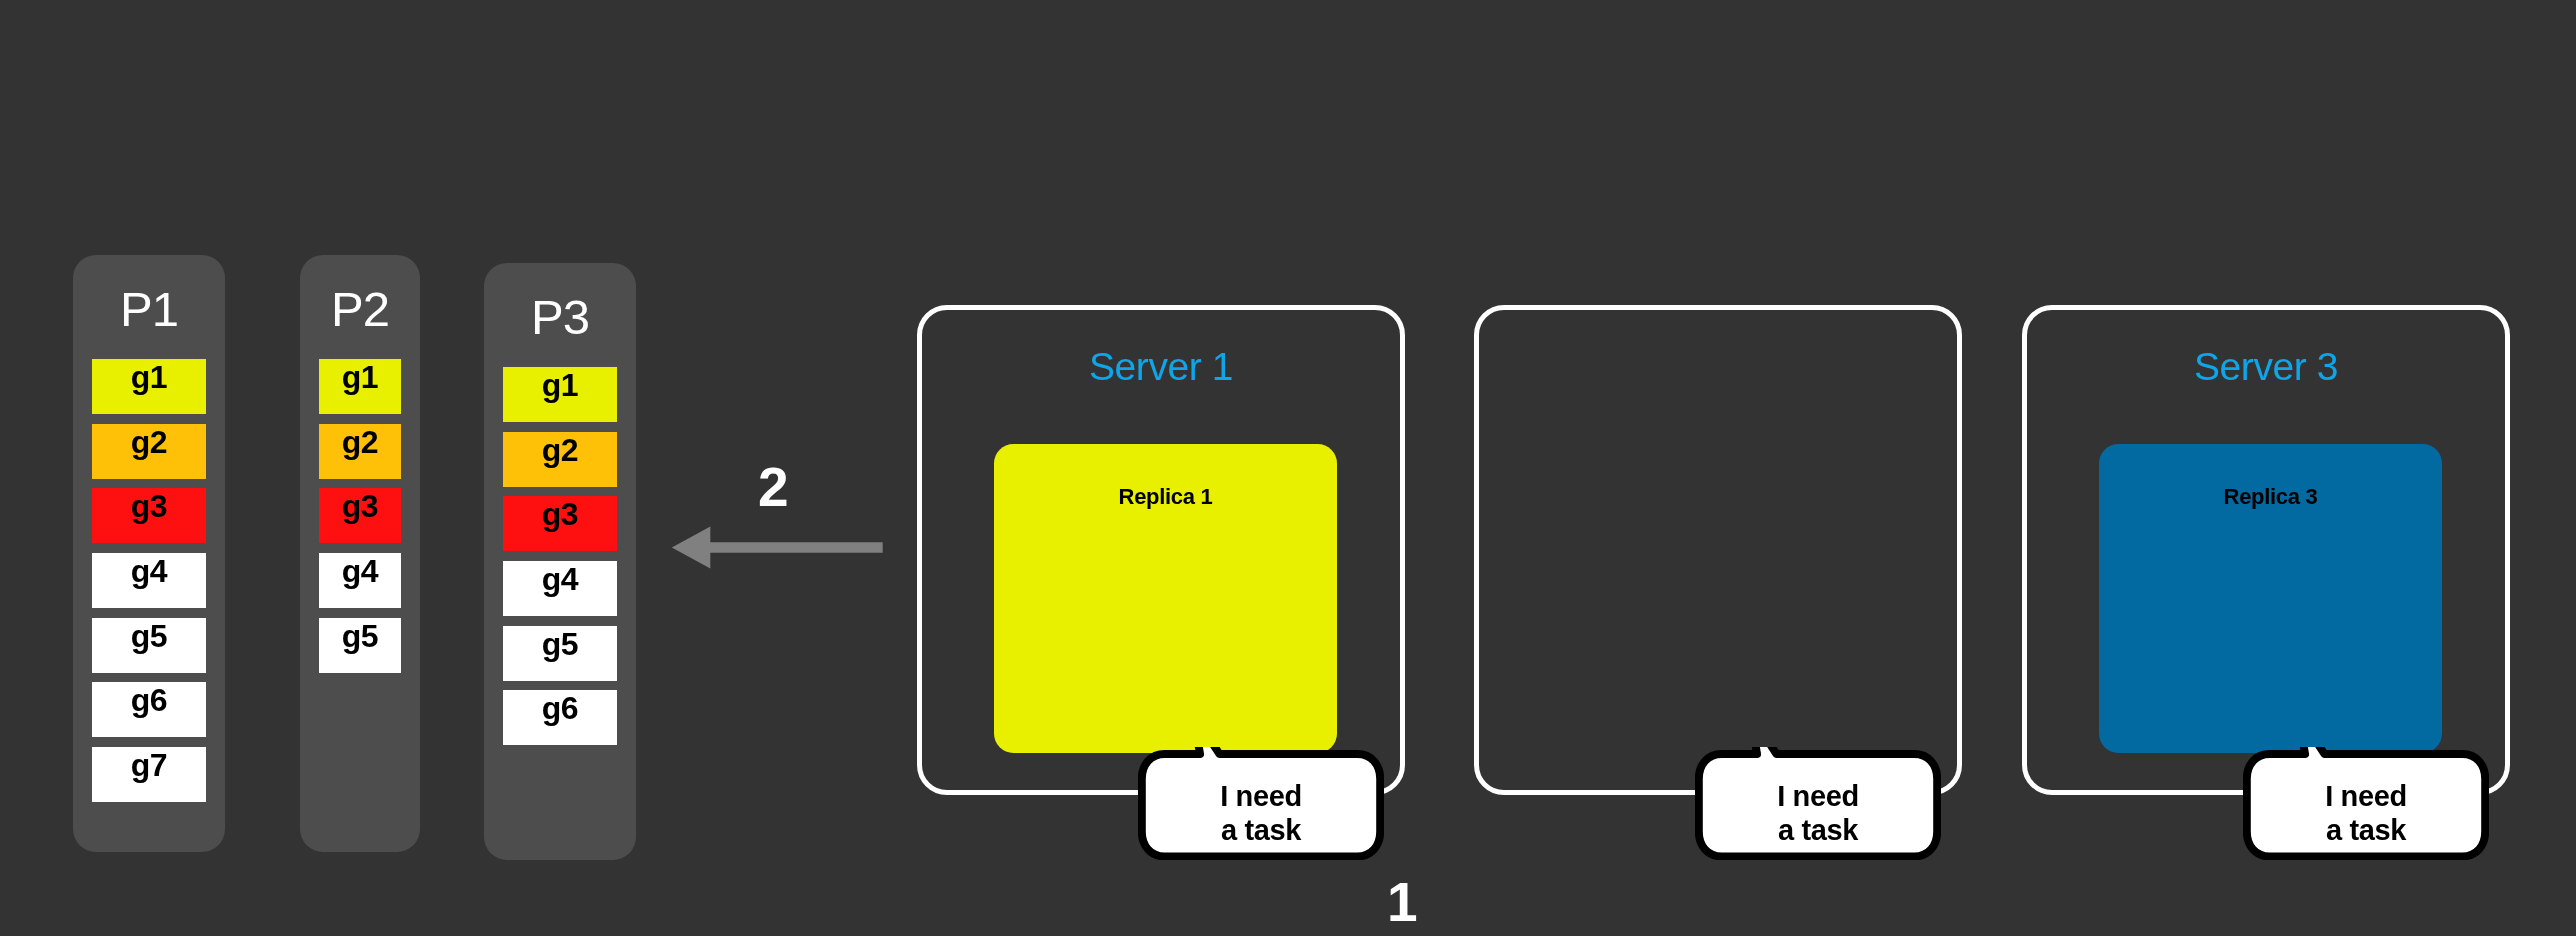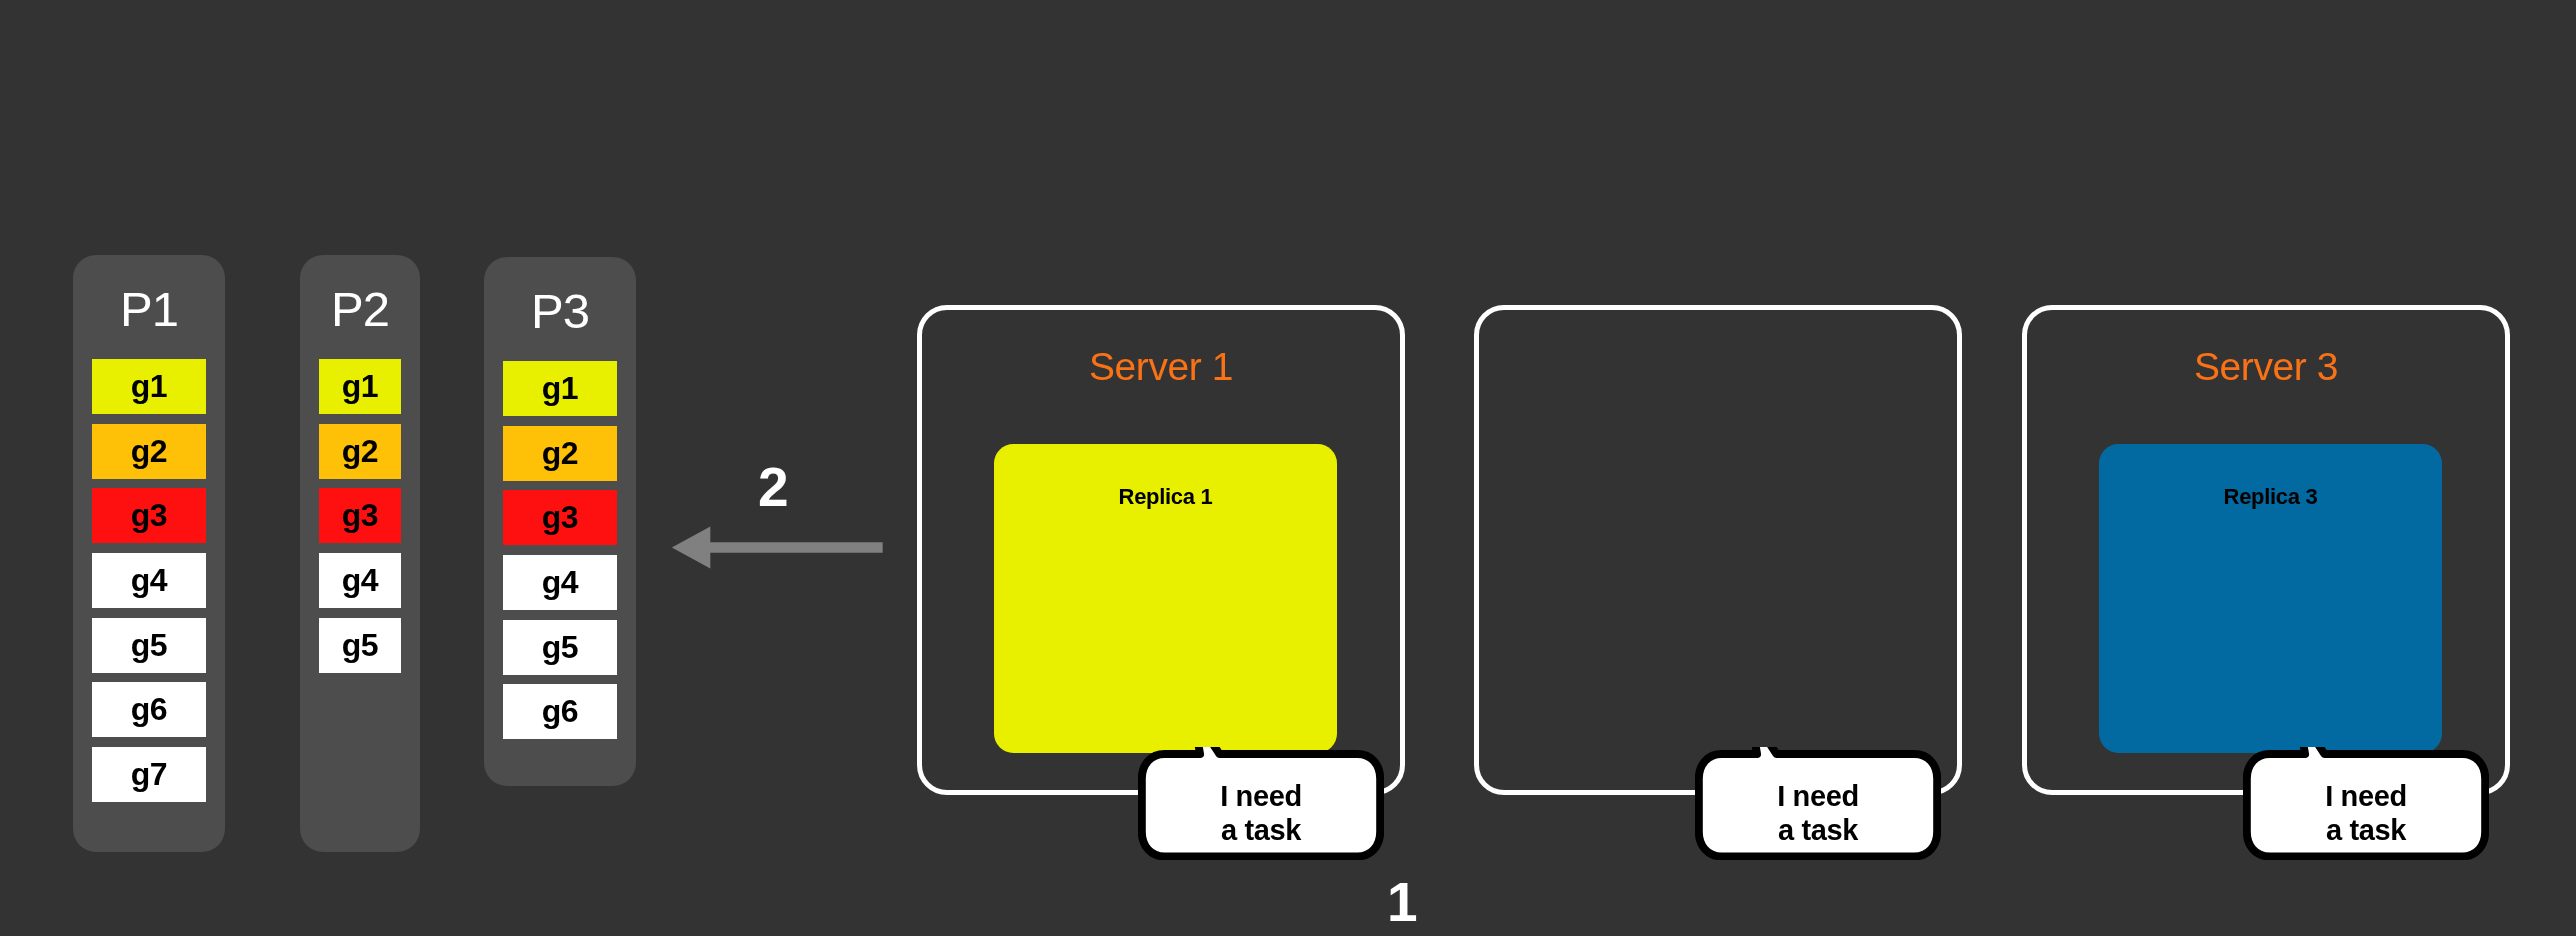--- a/index.html
+++ b/index.html
@@ -39,21 +39,20 @@
   .slots {
     position: absolute;
     left: 19.4px;
     right: 19.4px;
     top: 104px;
   }
   .slot {
     height: 55px;
     margin-bottom: 9.7px;
     display: flex;
-    align-items: center;
     justify-content: center;
     font-size: 32px;
     font-weight: bold;
     color: #000000;
     letter-spacing: -0.4px;
   }
 
   
   .arrow-wrap {
     position: absolute;
@@ -73,21 +72,21 @@
     border-radius: 30px;
     box-sizing: border-box;
     background: transparent;
   }
   .server-title {
     position: absolute;
     left: 0;
     right: 0;
     top: 37px;
     text-align: center;
-    color: #f97316;
+    color: #0ea5e9;
     font-size: 39px;
     font-weight: 400;
     letter-spacing: -0.4px;
     line-height: 1;
   }
   .replica {
     position: absolute;
     border-radius: 19.4px;
     box-sizing: border-box;
   }
@@ -180,21 +179,21 @@
         </div>
       <div class="slot" style="background:#ffffff;">
           <span>g4</span>
         </div>
       <div class="slot" style="background:#ffffff;">
           <span>g5</span>
         </div>
     </div>
   </div>
 
-  <div class="partition" style="left:484px; top:257px; width:152px; height:529px;text-decoration:underline;">
+  <div class="partition" style="left:484px; top:263px; width:152px; height:597px;text-decoration:underline;">
     <div class="partition-title">P3</div>
     <div class="slots">
       <div class="slot" style="background:#e8f000;">
           <span>g1</span>
         </div>
       <div class="slot" style="background:#ffc107;">
           <span>g2</span>
         </div>
       <div class="slot" style="background:#ff1010;">
           <span>g3</span>

